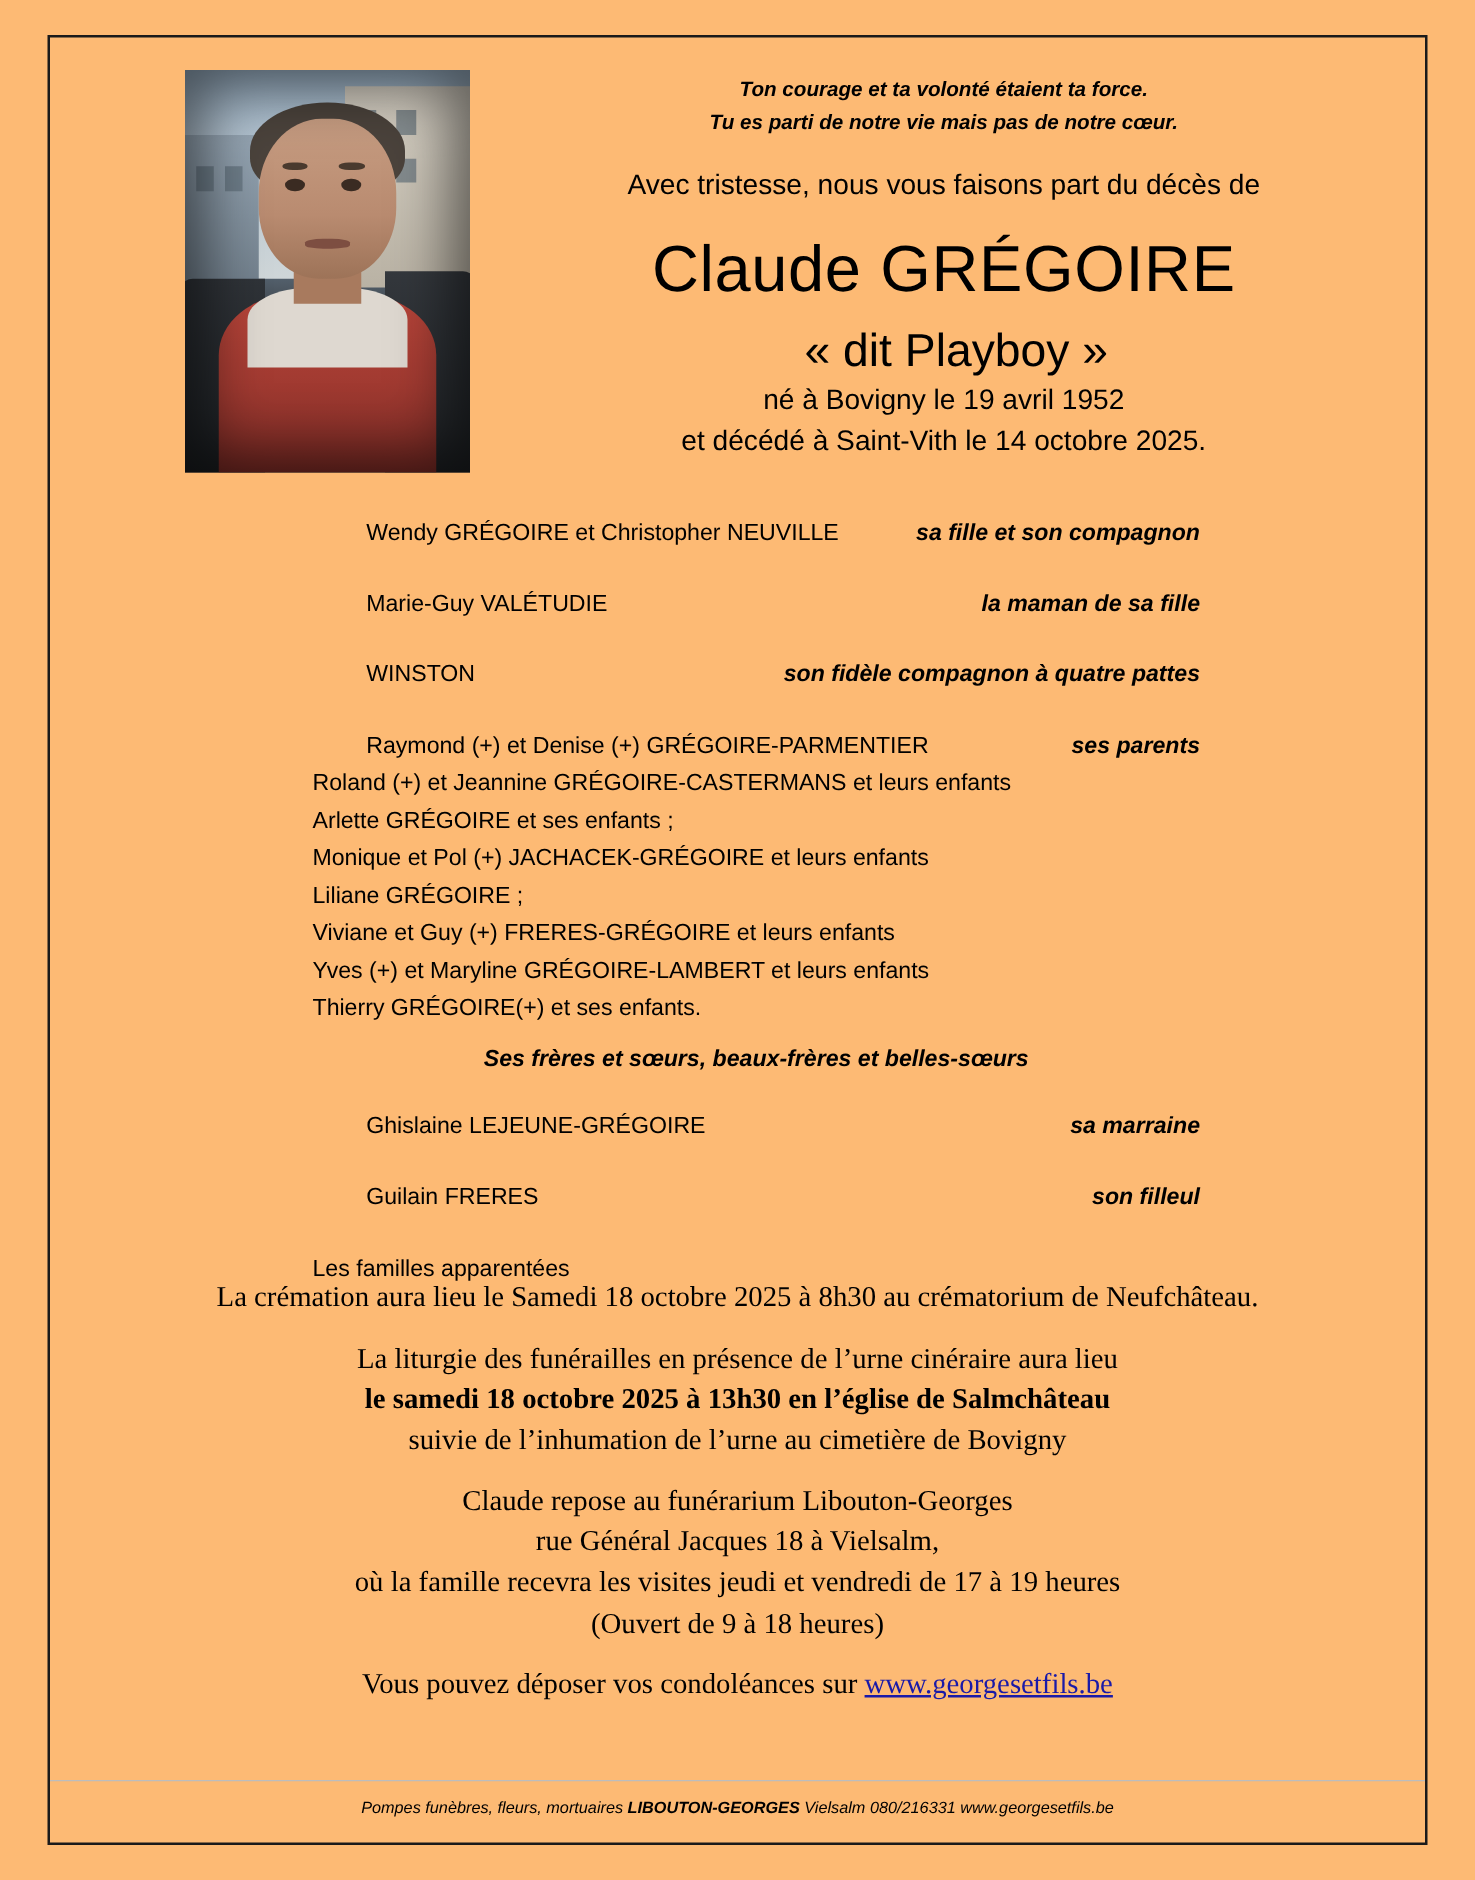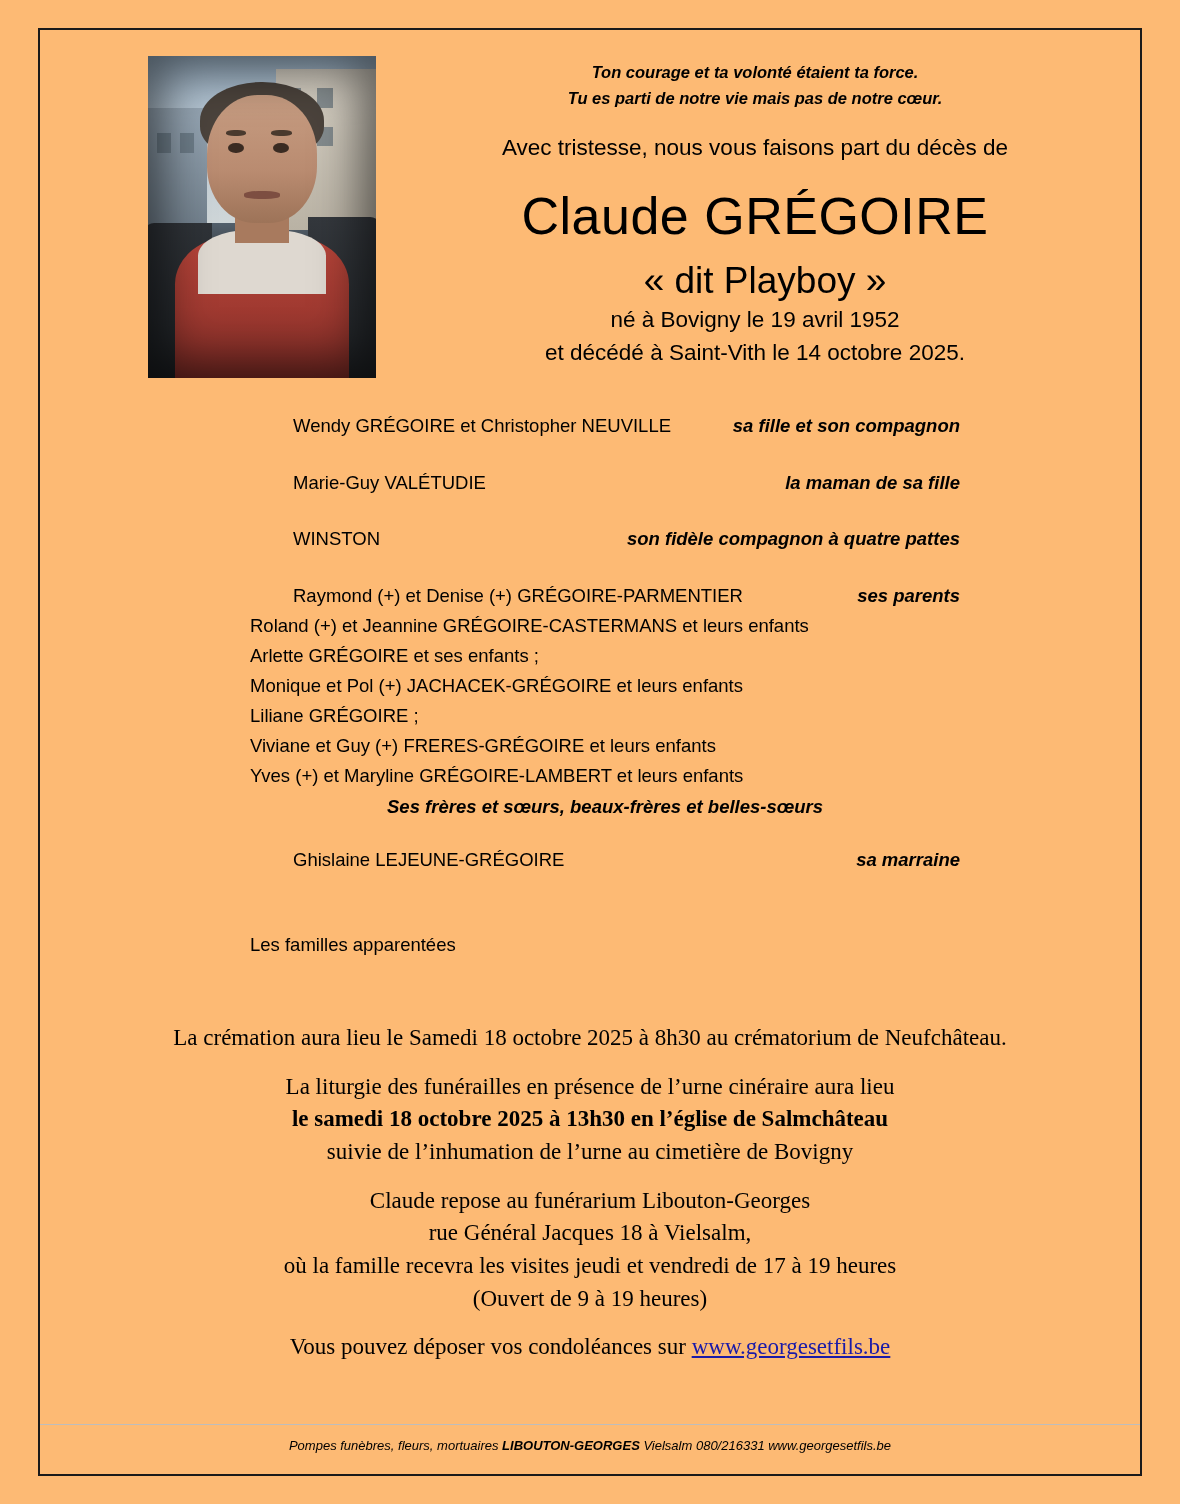--- a/index.html
+++ b/index.html
@@ -187,21 +187,21 @@
   .gap-sm { height: 28px; }
   .plain-line {
     font-size: 18.5px;
     line-height: 1.62;
   }
   .centered-rel {
     text-align: center;
     font-style: italic;
     font-weight: bold;
     font-size: 18.5px;
-    margin-top: 5px;
+    margin-top: 16px;
   }
 
   
   .ceremony {
     position: absolute;
     left: 60px;
     top: 1022px;
     width: 1060px;
     text-align: center;
     font-family: "Liberation Serif", serif;
@@ -306,46 +306,51 @@
       <span>Raymond (+) et Denise (+) GRÉGOIRE-PARMENTIER</span>
       <span class="rel">ses parents</span>
     </div>
 
     <div class="plain-line">Roland (+) et Jeannine GRÉGOIRE-CASTERMANS et leurs enfants</div>
     <div class="plain-line">Arlette GRÉGOIRE et ses enfants ;</div>
     <div class="plain-line">Monique et Pol (+)  JACHACEK-GRÉGOIRE et leurs enfants</div>
     <div class="plain-line">Liliane GRÉGOIRE ;</div>
     <div class="plain-line">Viviane et Guy (+) FRERES-GRÉGOIRE et leurs enfants</div>
     <div class="plain-line">Yves (+) et Maryline GRÉGOIRE-LAMBERT et leurs enfants</div>
+    <div class="plain-line">Thierry GRÉGOIRE(+) et ses enfants.</div>
 
     <div class="centered-rel">Ses frères et sœurs, beaux-frères et belles-sœurs</div>
     <div class="gap-sm"></div>
 
     <div class="fam-row">
       <span>Ghislaine LEJEUNE-GRÉGOIRE</span>
       <span class="rel">sa marraine</span>
     </div>
     <div class="gap-sm"></div>
 
+    <div class="fam-row">
+      <span>Guilain FRERES</span>
+      <span class="rel">son filleul</span>
+    </div>
     <div class="gap-sm"></div>
 
     <div class="plain-line">Les familles apparentées</div>
   </div>
 
   <div class="ceremony">
     <div>La crémation aura lieu le Samedi 18 octobre 2025 à 8h30 au crématorium de Neufchâteau.</div>
     <div class="block-gap"></div>
     <div>La liturgie des funérailles en présence de l’urne cinéraire  aura lieu</div>
     <div class="b">le samedi 18 octobre 2025 à 13h30  en l’église de Salmchâteau</div>
     <div>suivie de l’inhumation de l’urne au cimetière de Bovigny</div>
     <div class="block-gap"></div>
     <div>Claude repose au funérarium Libouton-Georges</div>
     <div>rue Général Jacques 18 à Vielsalm,</div>
     <div>où la famille recevra les visites jeudi et vendredi de 17 à 19 heures</div>
-    <div>(Ouvert de 9 à 19 heures)</div>
+    <div>(Ouvert de 9 à 18 heures)</div>
     <div class="block-gap"></div>
     <div>
       <span>Vous pouvez déposer vos condoléances sur </span><a class="link" href="#">www.georgesetfils.be</a>
     </div>
   </div>
 
   <div class="footer-rule"></div>
   <div class="footer">
     <span>Pompes funèbres, fleurs, mortuaires </span><span class="strong">LIBOUTON-GEORGES</span><span> Vielsalm 080/216331  www.georgesetfils.be</span>
   </div>

